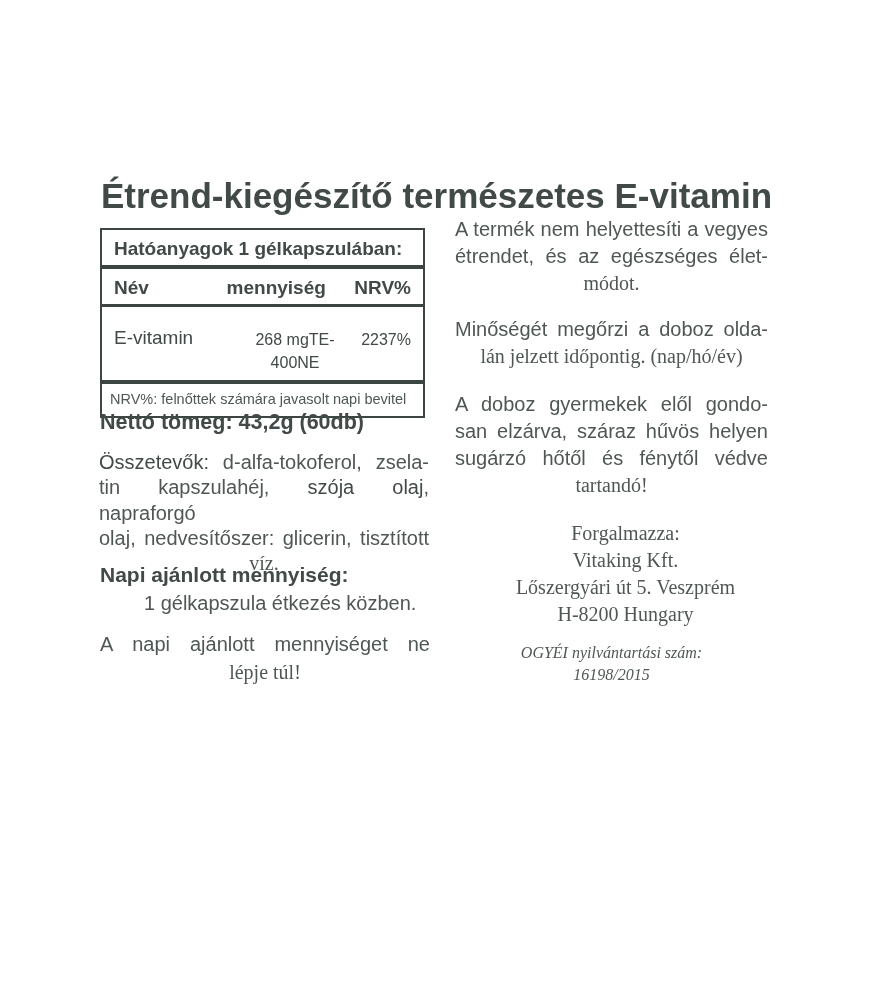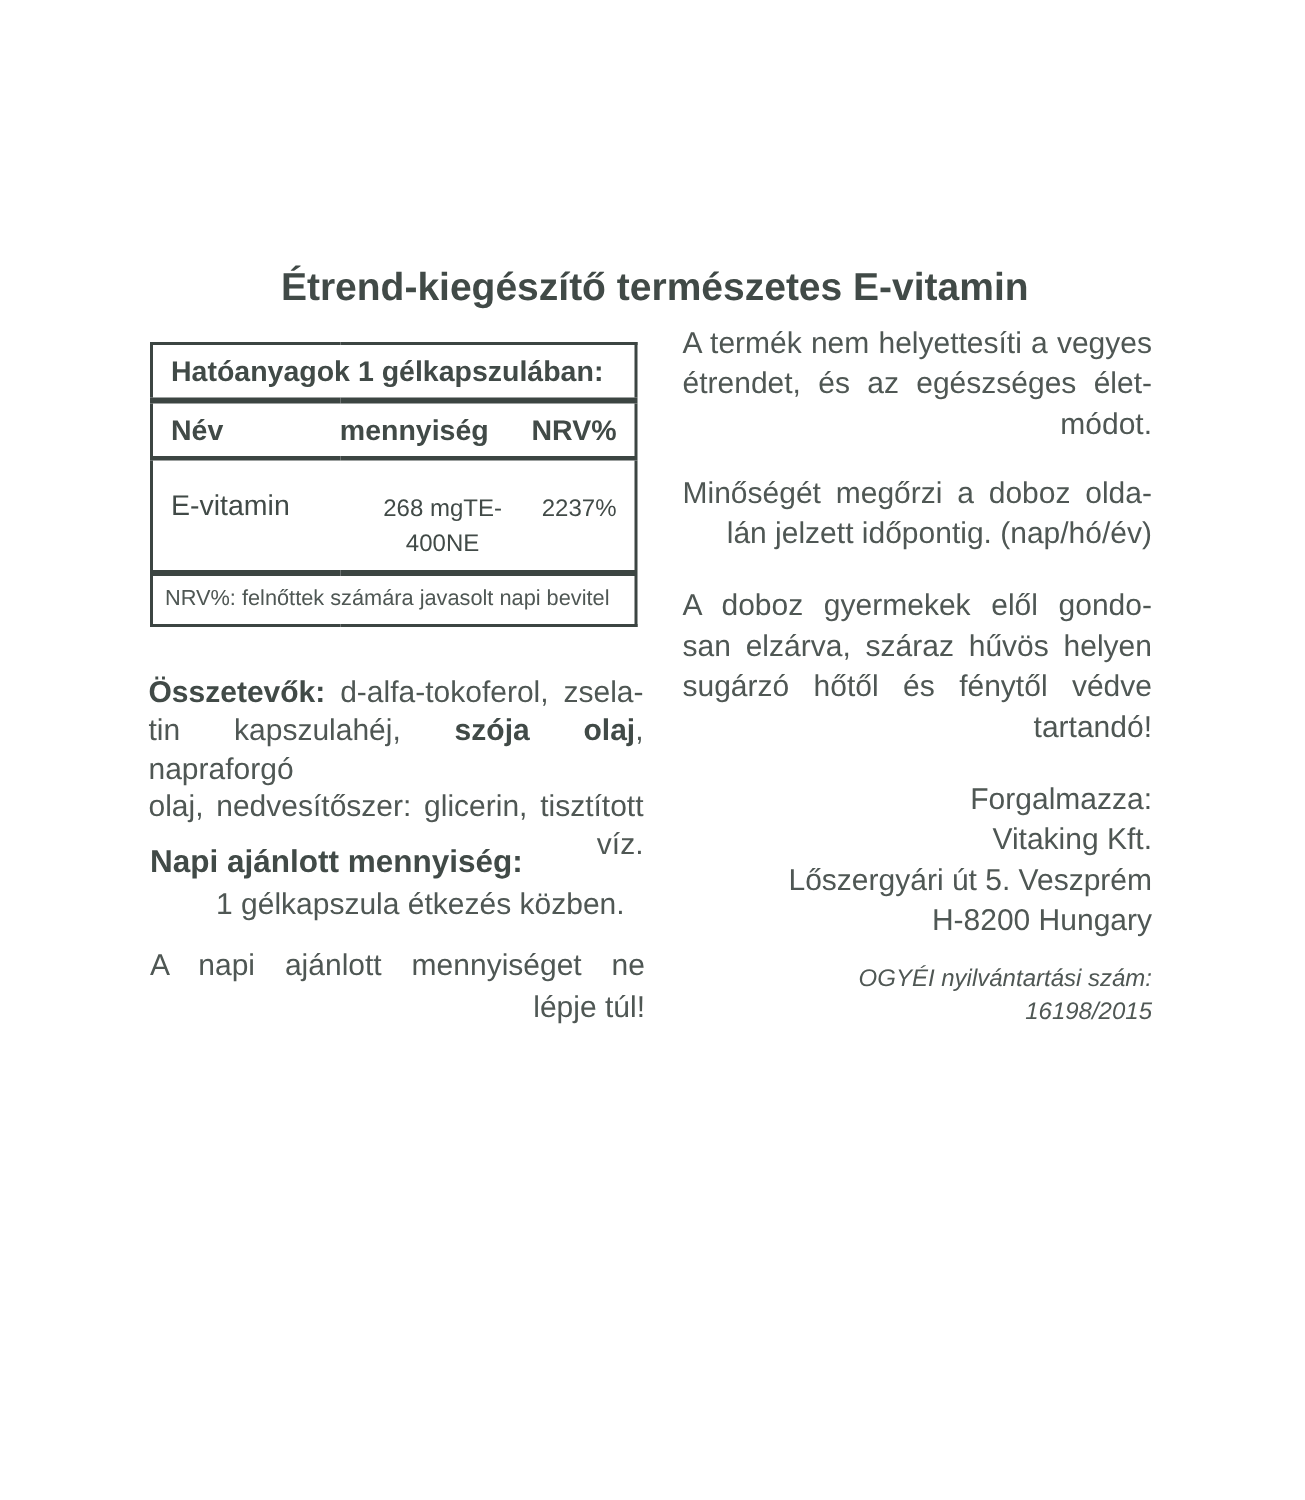--- a/index.html
+++ b/index.html
@@ -16,21 +16,21 @@
     background: var(--bg);
     overflow: hidden;
     font-family: "Liberation Sans", sans-serif;
     color: var(--text);
   }
 
   
   .page-title {
     position: absolute;
     left: 98px; top: 178px; width: 677px;
-    font-size: 26px; font-weight: bold; line-height: 1;
+    font-size: 35px; font-weight: bold; line-height: 1;
     color: var(--heading);
     text-align: center;
     white-space: nowrap;
   }
 
   
   .facts {
     position: absolute;
     left: 100px; top: 228px; width: 325px;
     border: 2px solid var(--border);
@@ -70,21 +70,21 @@
   
   .net-weight {
     position: absolute; left: 100px; top: 410px;
     font-size: 21.5px; font-weight: bold; color: var(--heading);
     white-space: nowrap;
   }
   .ingredients {
     position: absolute; left: 99px; top: 450px; width: 330px;
     font-size: 20px; line-height: 25.3px;
   }
-  .b { font-weight: bold; color: var(--heading); }
+  .b { font-weight: normal; color: var(--heading); }
   .daily {
     position: absolute; left: 100px; top: 561px; width: 330px;
     line-height: 28px;
   }
   .daily-heading { font-weight: bold; font-size: 21px; color: var(--heading); }
   .daily-text { font-size: 20px; margin-left: 44px; }
   .warning {
     position: absolute; left: 100px; top: 630px; width: 330px;
     font-size: 20px; line-height: 28px;
   }
@@ -95,21 +95,21 @@
     font-size: 20px; line-height: 27px;
   }
   .para { margin: 0 0 19px 0; }
   .para.p2 { margin-bottom: 21px; }
   .para.p3 { margin-bottom: 21px; }
   .para.dist { margin-bottom: 14px; margin-left: 28px; }
   .registration { font-style: italic; font-size: 16px; line-height: 22px; }
 
   
   .jline { text-align: justify; text-align-last: justify; }
-  .lline { text-align: right; }
+  .lline { text-align: center; font-family: Liberation Serif, serif; }
 </style>
 </head>
 <body>
 
 <div class="page">
 
   <div class="page-title">Étrend-kiegészítő természetes E-vitamin</div>
 
   <table class="facts">
     <tbody>
@@ -130,20 +130,21 @@
           </span>
         </td>
         <td class="cell-nrv">2237%</td>
       </tr>
       <tr class="f-foot">
         <td colspan="3">NRV%: felnőttek számára javasolt napi bevitel</td>
       </tr>
     </tbody>
   </table>
 
+  <div class="net-weight">Nettó tömeg: 43,2g (60db)</div>
 
   <div class="ingredients">
     <div class="jline"><span class="b">Összetevők:</span><span> d-alfa-tokoferol, zsela-</span></div>
     <div class="jline"><span>tin kapszulahéj, </span><span class="b">szója olaj</span><span>, napraforgó</span></div>
     <div class="jline">olaj, nedvesítőszer: glicerin, tisztított</div>
     <div class="lline">víz.</div>
   </div>
 
   <div class="daily">
     <div class="daily-heading">Napi ajánlott mennyiség:</div>

